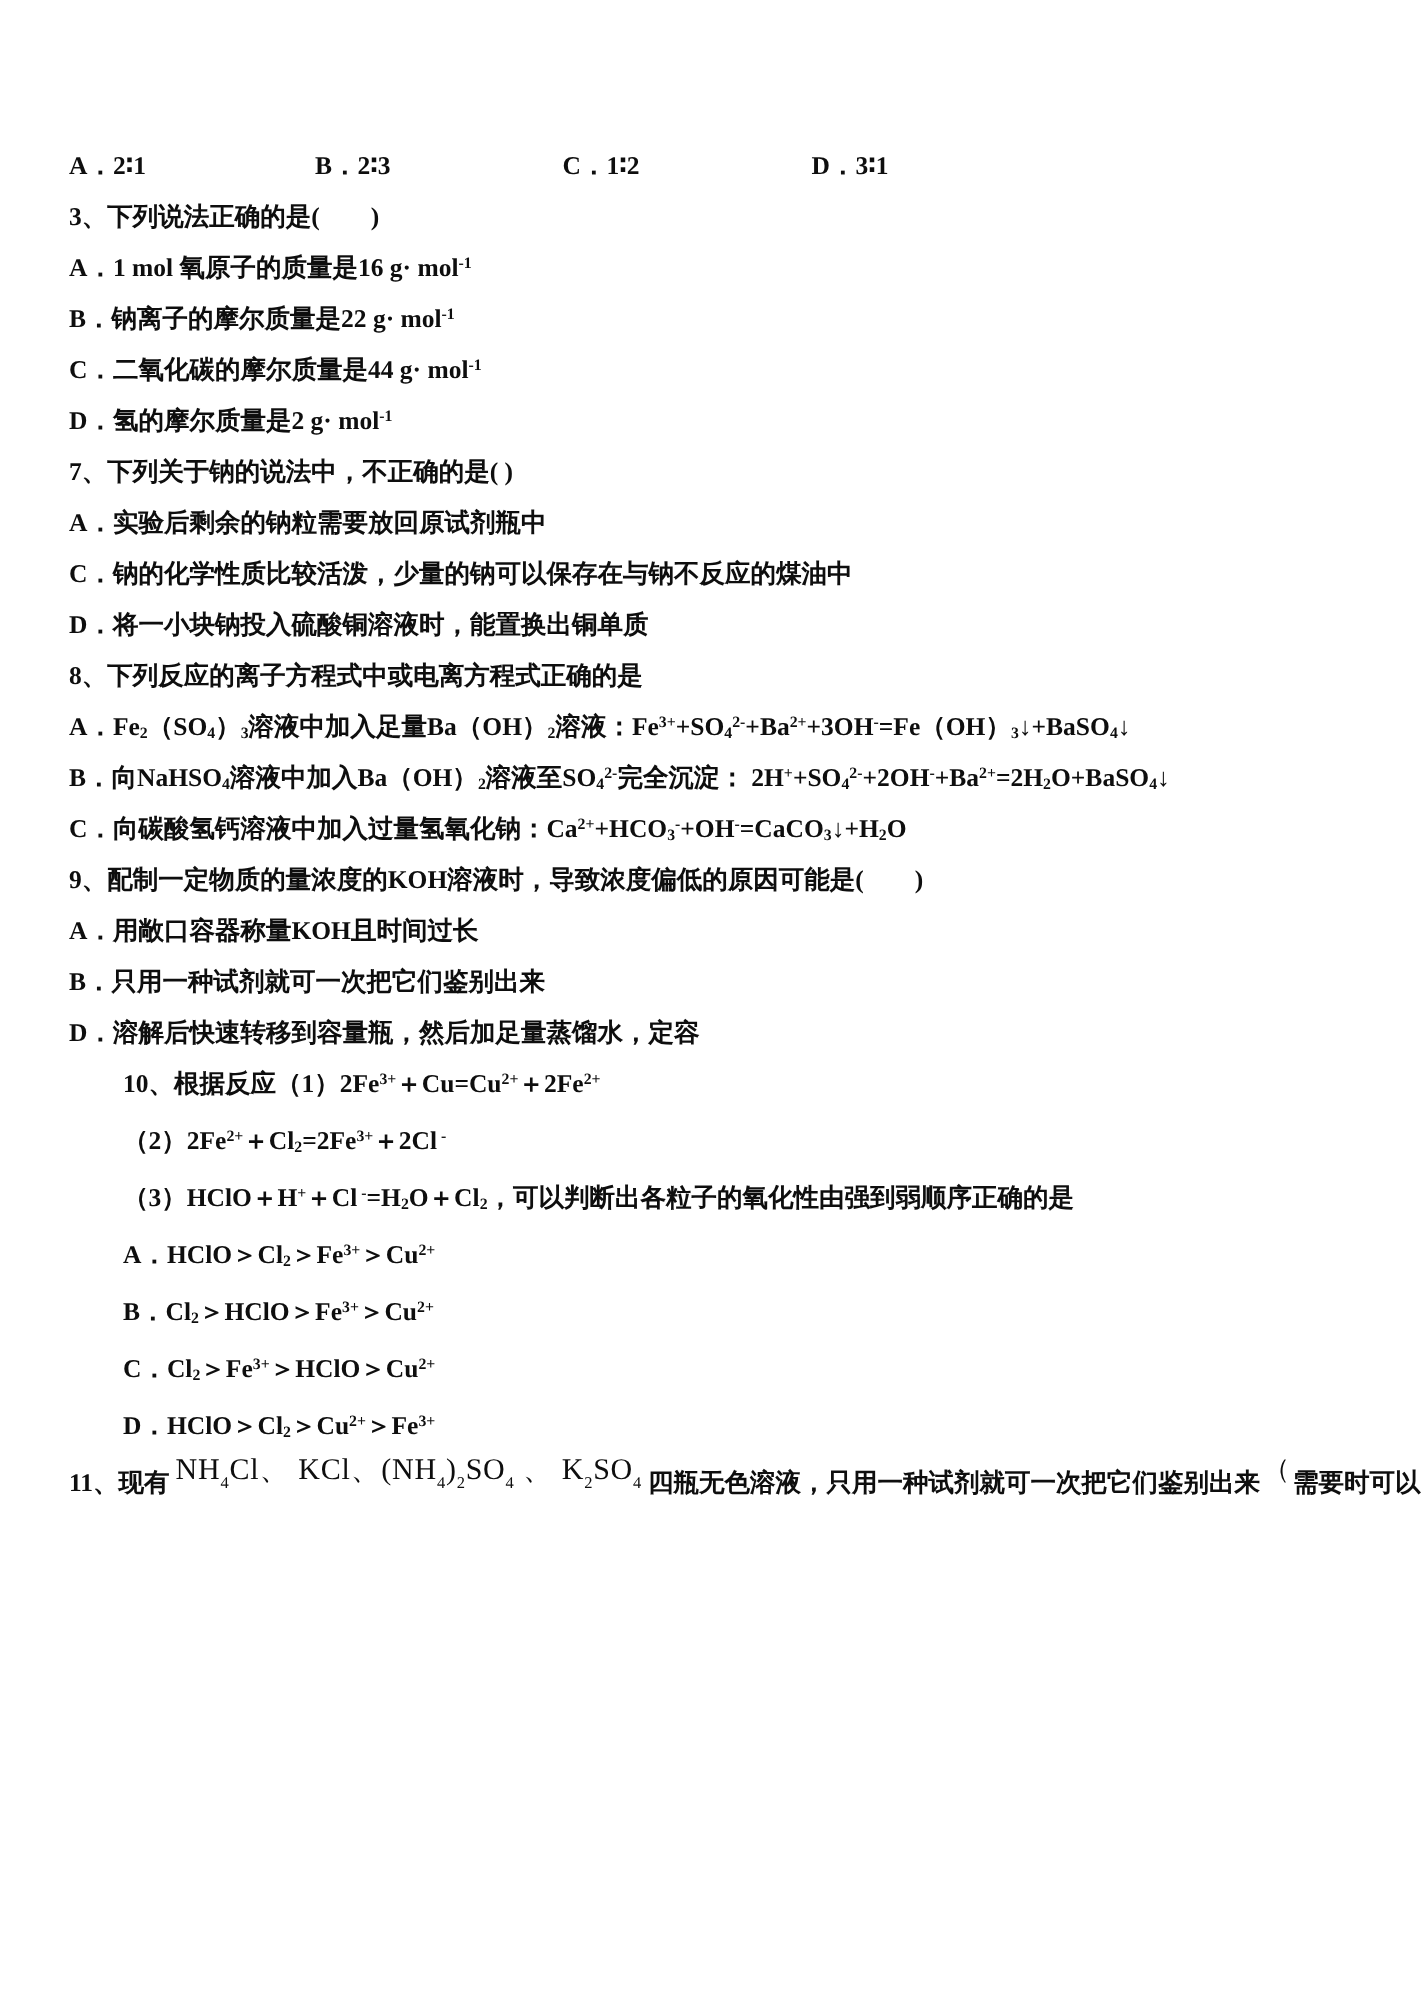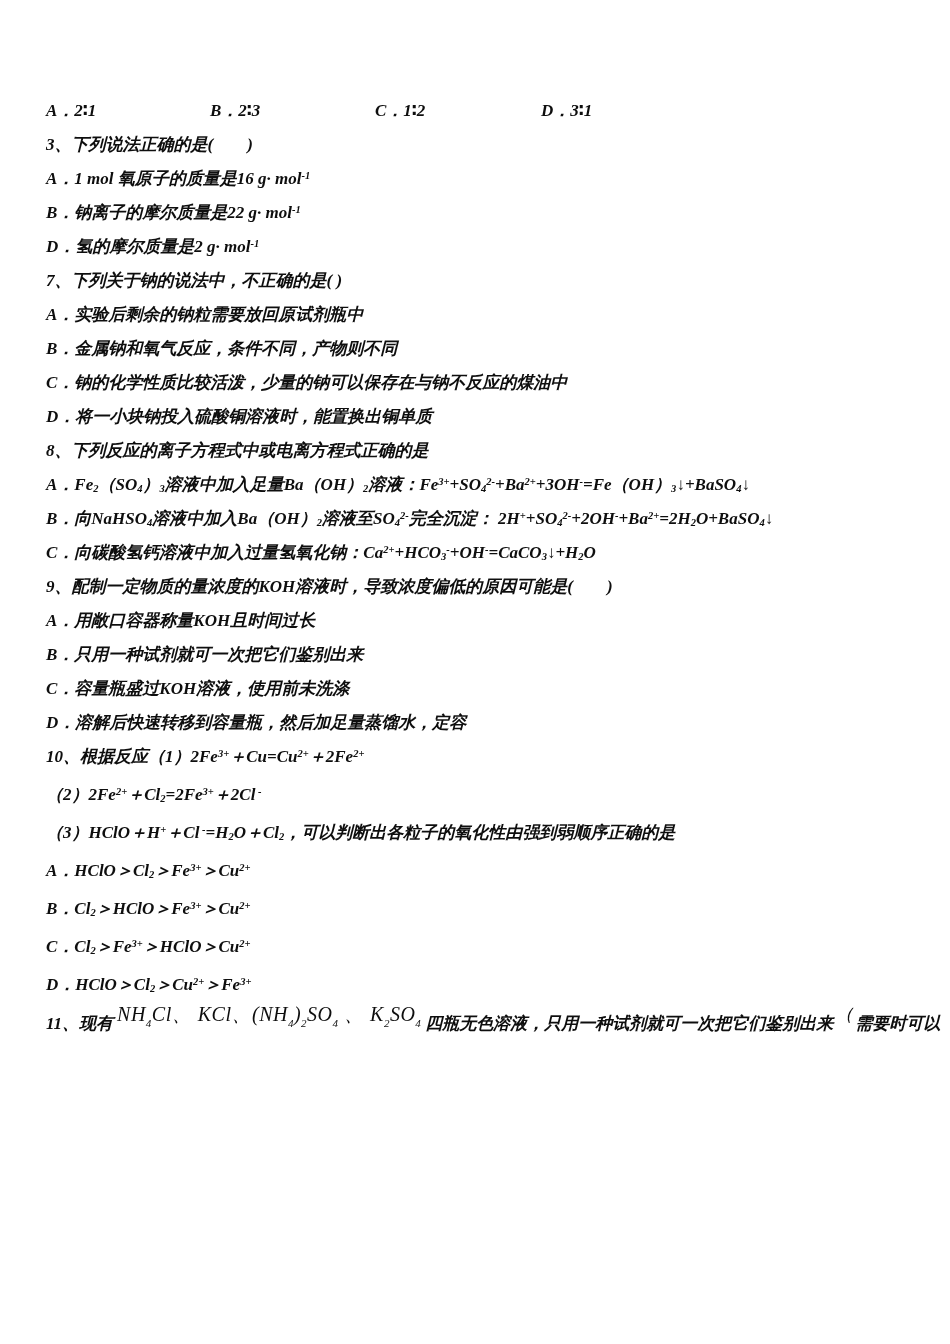--- a/index.html
+++ b/index.html
@@ -8,29 +8,28 @@
     color:#0e0e0e;
     font-family:"Liberation Serif","DejaVu Sans",serif;
     font-weight:700;
     overflow:hidden;
   }
   .page{
     position:relative;
     box-sizing:border-box;
     width:950px;height:1344px;
     padding:100px 30px 0 46px;
-    font-style:italic;
   }
   .line{
     font-size:17px;
     line-height:21px;
     margin-bottom:13px;
     white-space:nowrap;
   }
-  .sp-lg{margin-bottom:17px;}
+  .sp-lg{margin-bottom:17px;margin-left:36px;}
   .row-opt{display:inline-block;}
   .row-opt-a{width:164px;}
   .row-opt-b{width:165px;}
   .row-opt-c{width:166px;}
   sub,sup{line-height:0;}
   .line sub{font-size:0.62em;vertical-align:-0.22em;}
   .line sup{font-size:0.62em;vertical-align:0.5em;}
   .formula{
     font-weight:400;
     font-size:20px;
@@ -63,37 +62,36 @@
 
 <div class="page">
 
   <div class="line">
     <span class="row-opt row-opt-a">A．2∶1</span><span class="row-opt row-opt-b">B．2∶3</span><span class="row-opt row-opt-c">C．1∶2</span><span class="row-opt">D．3∶1</span>
   </div>
 
   <div class="line">3、下列说法正确的是(　　)</div>
   <div class="line">A．1 mol 氧原子的质量是16 g· mol<sup>-1</sup></div>
   <div class="line">B．钠离子的摩尔质量是22 g· mol<sup>-1</sup></div>
+  <div class="line">C．二氧化碳的摩尔质量是44 g· mol<sup>-1</sup></div>
   <div class="line">D．氢的摩尔质量是2 g· mol<sup>-1</sup></div>
 
   <div class="line">7、下列关于钠的说法中，不正确的是( )</div>
   <div class="line">A．实验后剩余的钠粒需要放回原试剂瓶中</div>
-  <div class="line">B．金属钠和氧气反应，条件不同，产物则不同</div>
   <div class="line">C．钠的化学性质比较活泼，少量的钠可以保存在与钠不反应的煤油中</div>
   <div class="line">D．将一小块钠投入硫酸铜溶液时，能置换出铜单质</div>
 
   <div class="line">8、下列反应的离子方程式中或电离方程式正确的是</div>
   <div class="line">A．Fe<sub>2</sub>（SO<sub>4</sub>）<sub>3</sub>溶液中加入足量Ba（OH）<sub>2</sub>溶液：Fe<sup>3+</sup>+SO<sub>4</sub><sup>2-</sup>+Ba<sup>2+</sup>+3OH<sup>-</sup>=Fe（OH）<sub>3</sub>↓+BaSO<sub>4</sub>↓</div>
   <div class="line">B．向NaHSO<sub>4</sub>溶液中加入Ba（OH）<sub>2</sub>溶液至SO<sub>4</sub><sup>2-</sup>完全沉淀： 2H<sup>+</sup>+SO<sub>4</sub><sup>2-</sup>+2OH<sup>-</sup>+Ba<sup>2+</sup>=2H<sub>2</sub>O+BaSO<sub>4</sub>↓</div>
   <div class="line">C．向碳酸氢钙溶液中加入过量氢氧化钠：Ca<sup>2+</sup>+HCO<sub>3</sub><sup>-</sup>+OH<sup>-</sup>=CaCO<sub>3</sub>↓+H<sub>2</sub>O</div>
 
   <div class="line">9、配制一定物质的量浓度的KOH溶液时，导致浓度偏低的原因可能是(　　)</div>
   <div class="line">A．用敞口容器称量KOH且时间过长</div>
   <div class="line">B．只用一种试剂就可一次把它们鉴别出来</div>
-  <div class="line">C．容量瓶盛过KOH溶液，使用前未洗涤</div>
   <div class="line">D．溶解后快速转移到容量瓶，然后加足量蒸馏水，定容</div>
 
   <div class="line sp-lg">10、根据反应（1）2Fe<sup>3+</sup>＋Cu=Cu<sup>2+</sup>＋2Fe<sup>2+</sup></div>
   <div class="line sp-lg">（2）2Fe<sup>2+</sup>＋Cl<sub>2</sub>=2Fe<sup>3+</sup>＋2Cl<sup> -</sup></div>
   <div class="line sp-lg">（3）HClO＋H<sup>+</sup>＋Cl<sup> -</sup>=H<sub>2</sub>O＋Cl<sub>2</sub>，可以判断出各粒子的氧化性由强到弱顺序正确的是</div>
   <div class="line sp-lg">A．HClO＞Cl<sub>2</sub>＞Fe<sup>3+</sup>＞Cu<sup>2+</sup></div>
   <div class="line sp-lg">B．Cl<sub>2</sub>＞HClO＞Fe<sup>3+</sup>＞Cu<sup>2+</sup></div>
   <div class="line sp-lg">C．Cl<sub>2</sub>＞Fe<sup>3+</sup>＞HClO＞Cu<sup>2+</sup></div>
   <div class="line sp-lg">D．HClO＞Cl<sub>2</sub>＞Cu<sup>2+</sup>＞Fe<sup>3+</sup></div>
 

